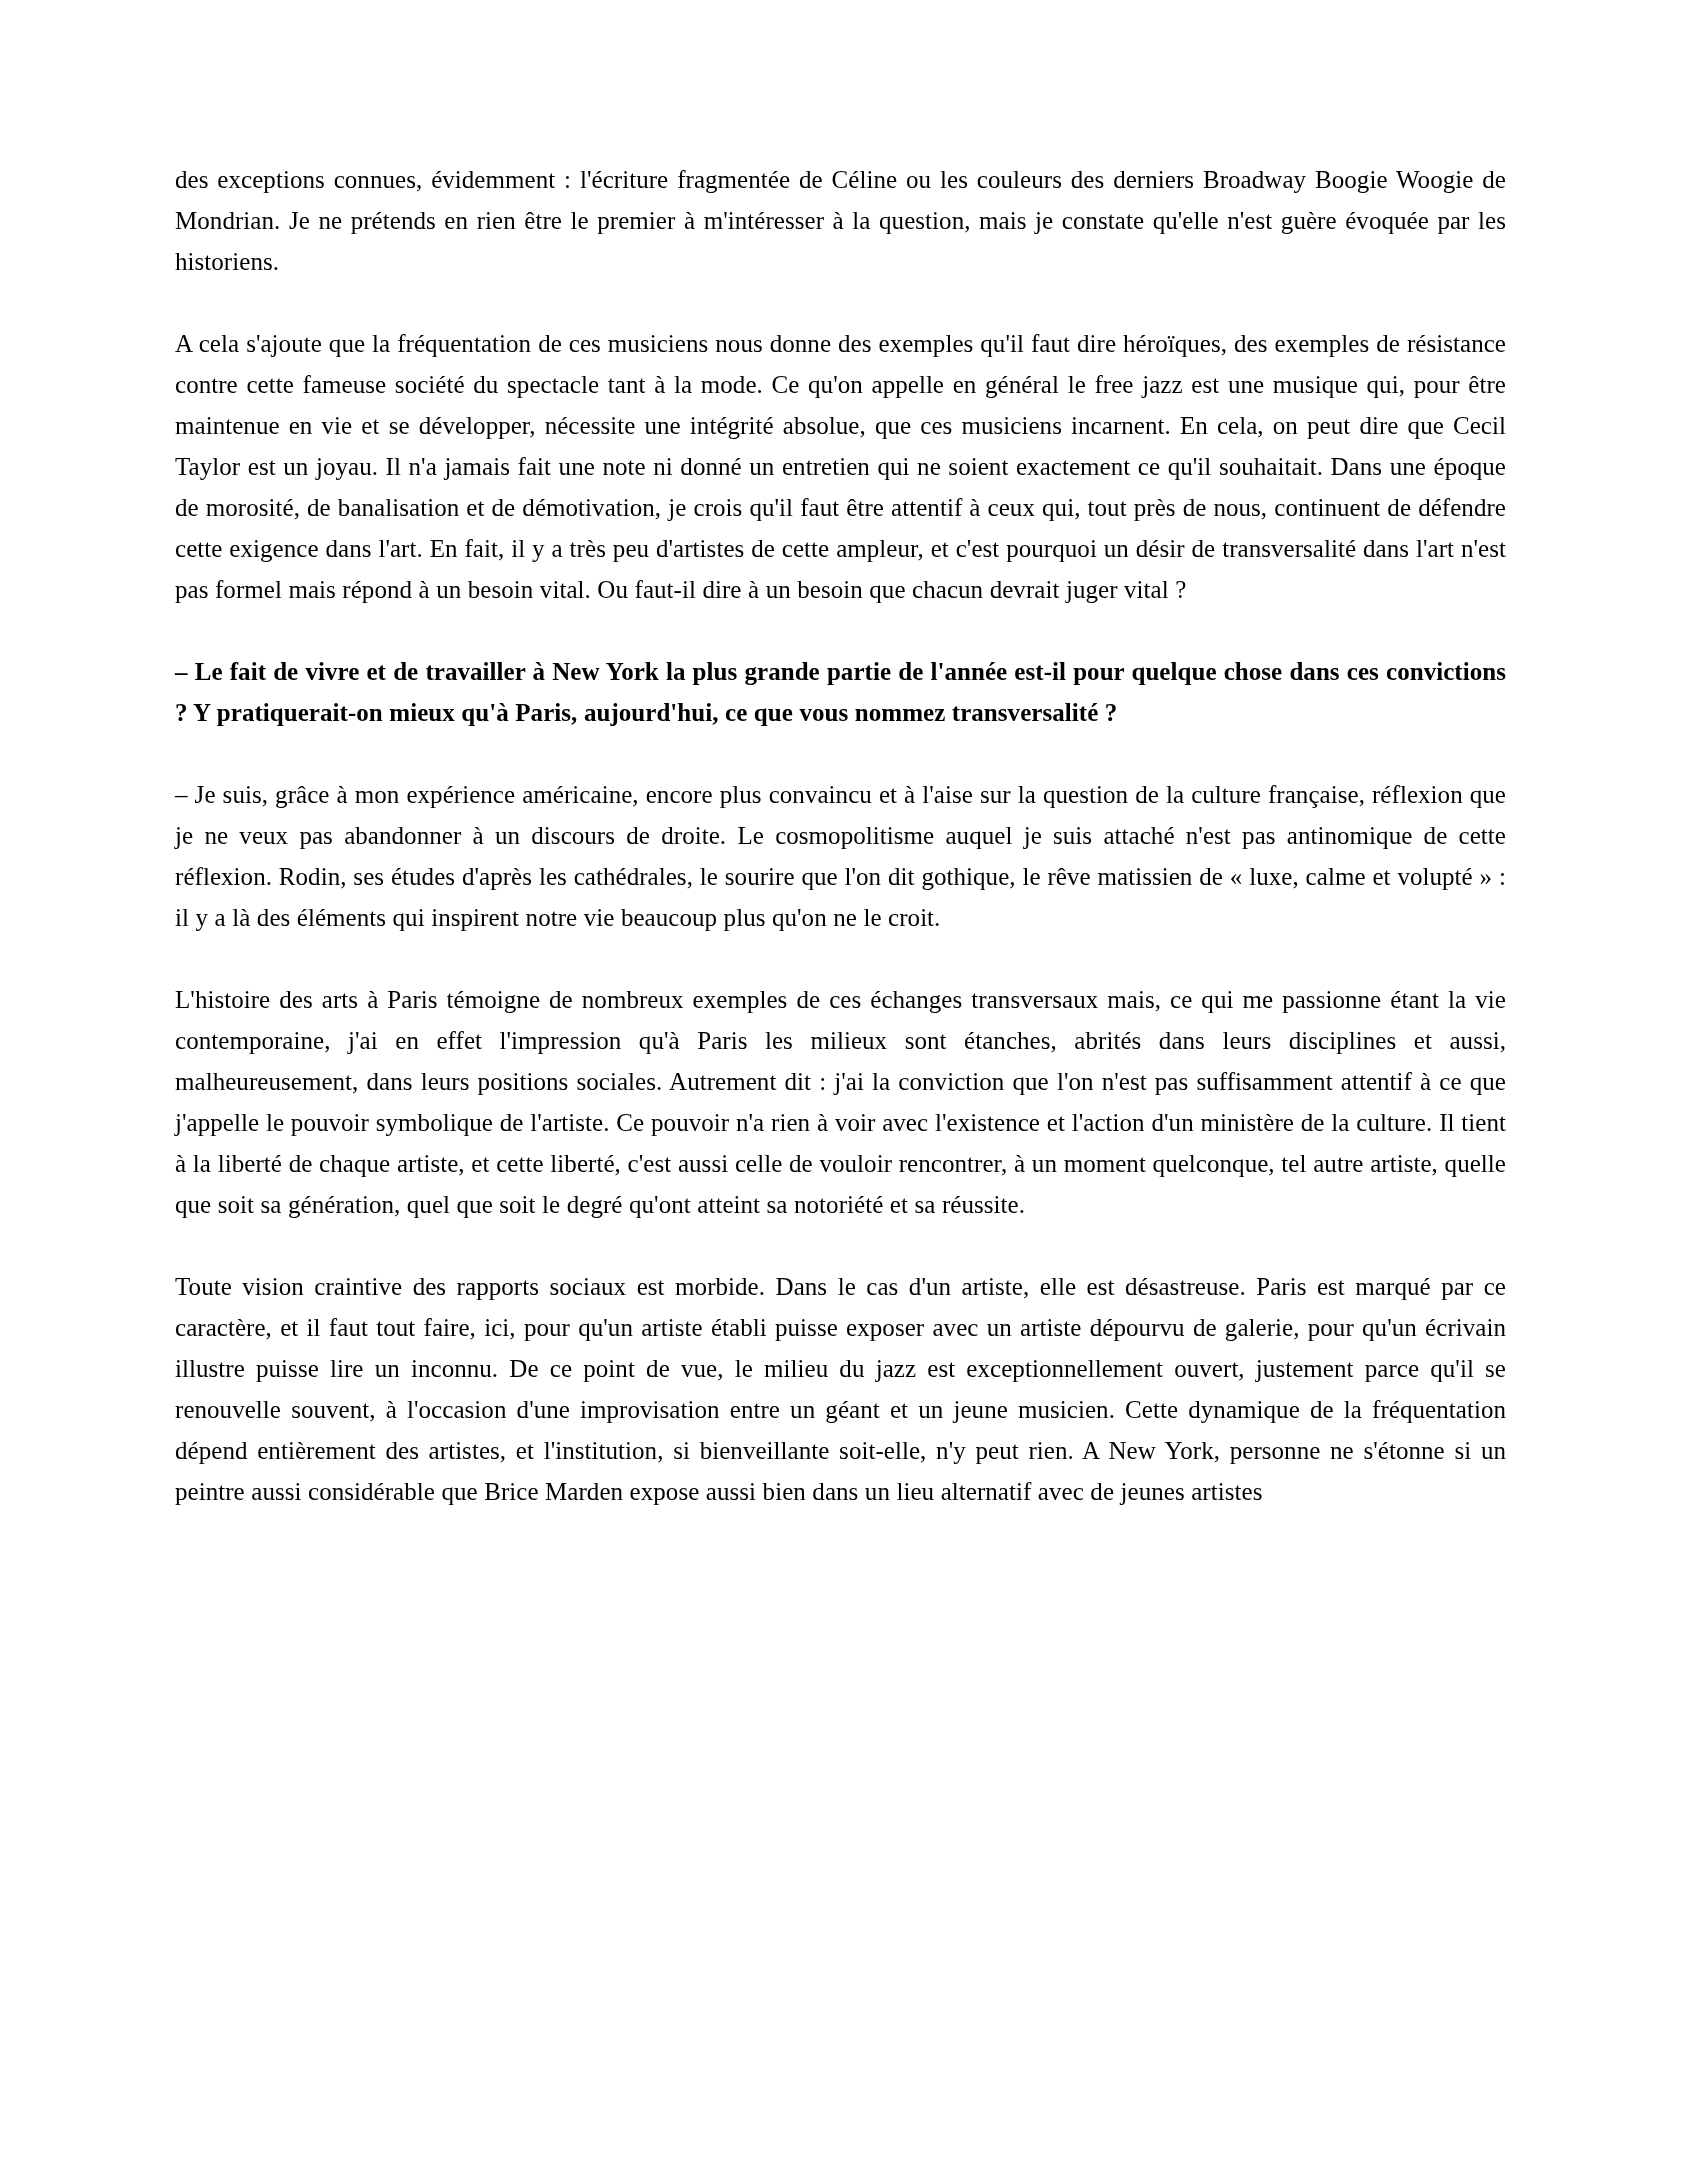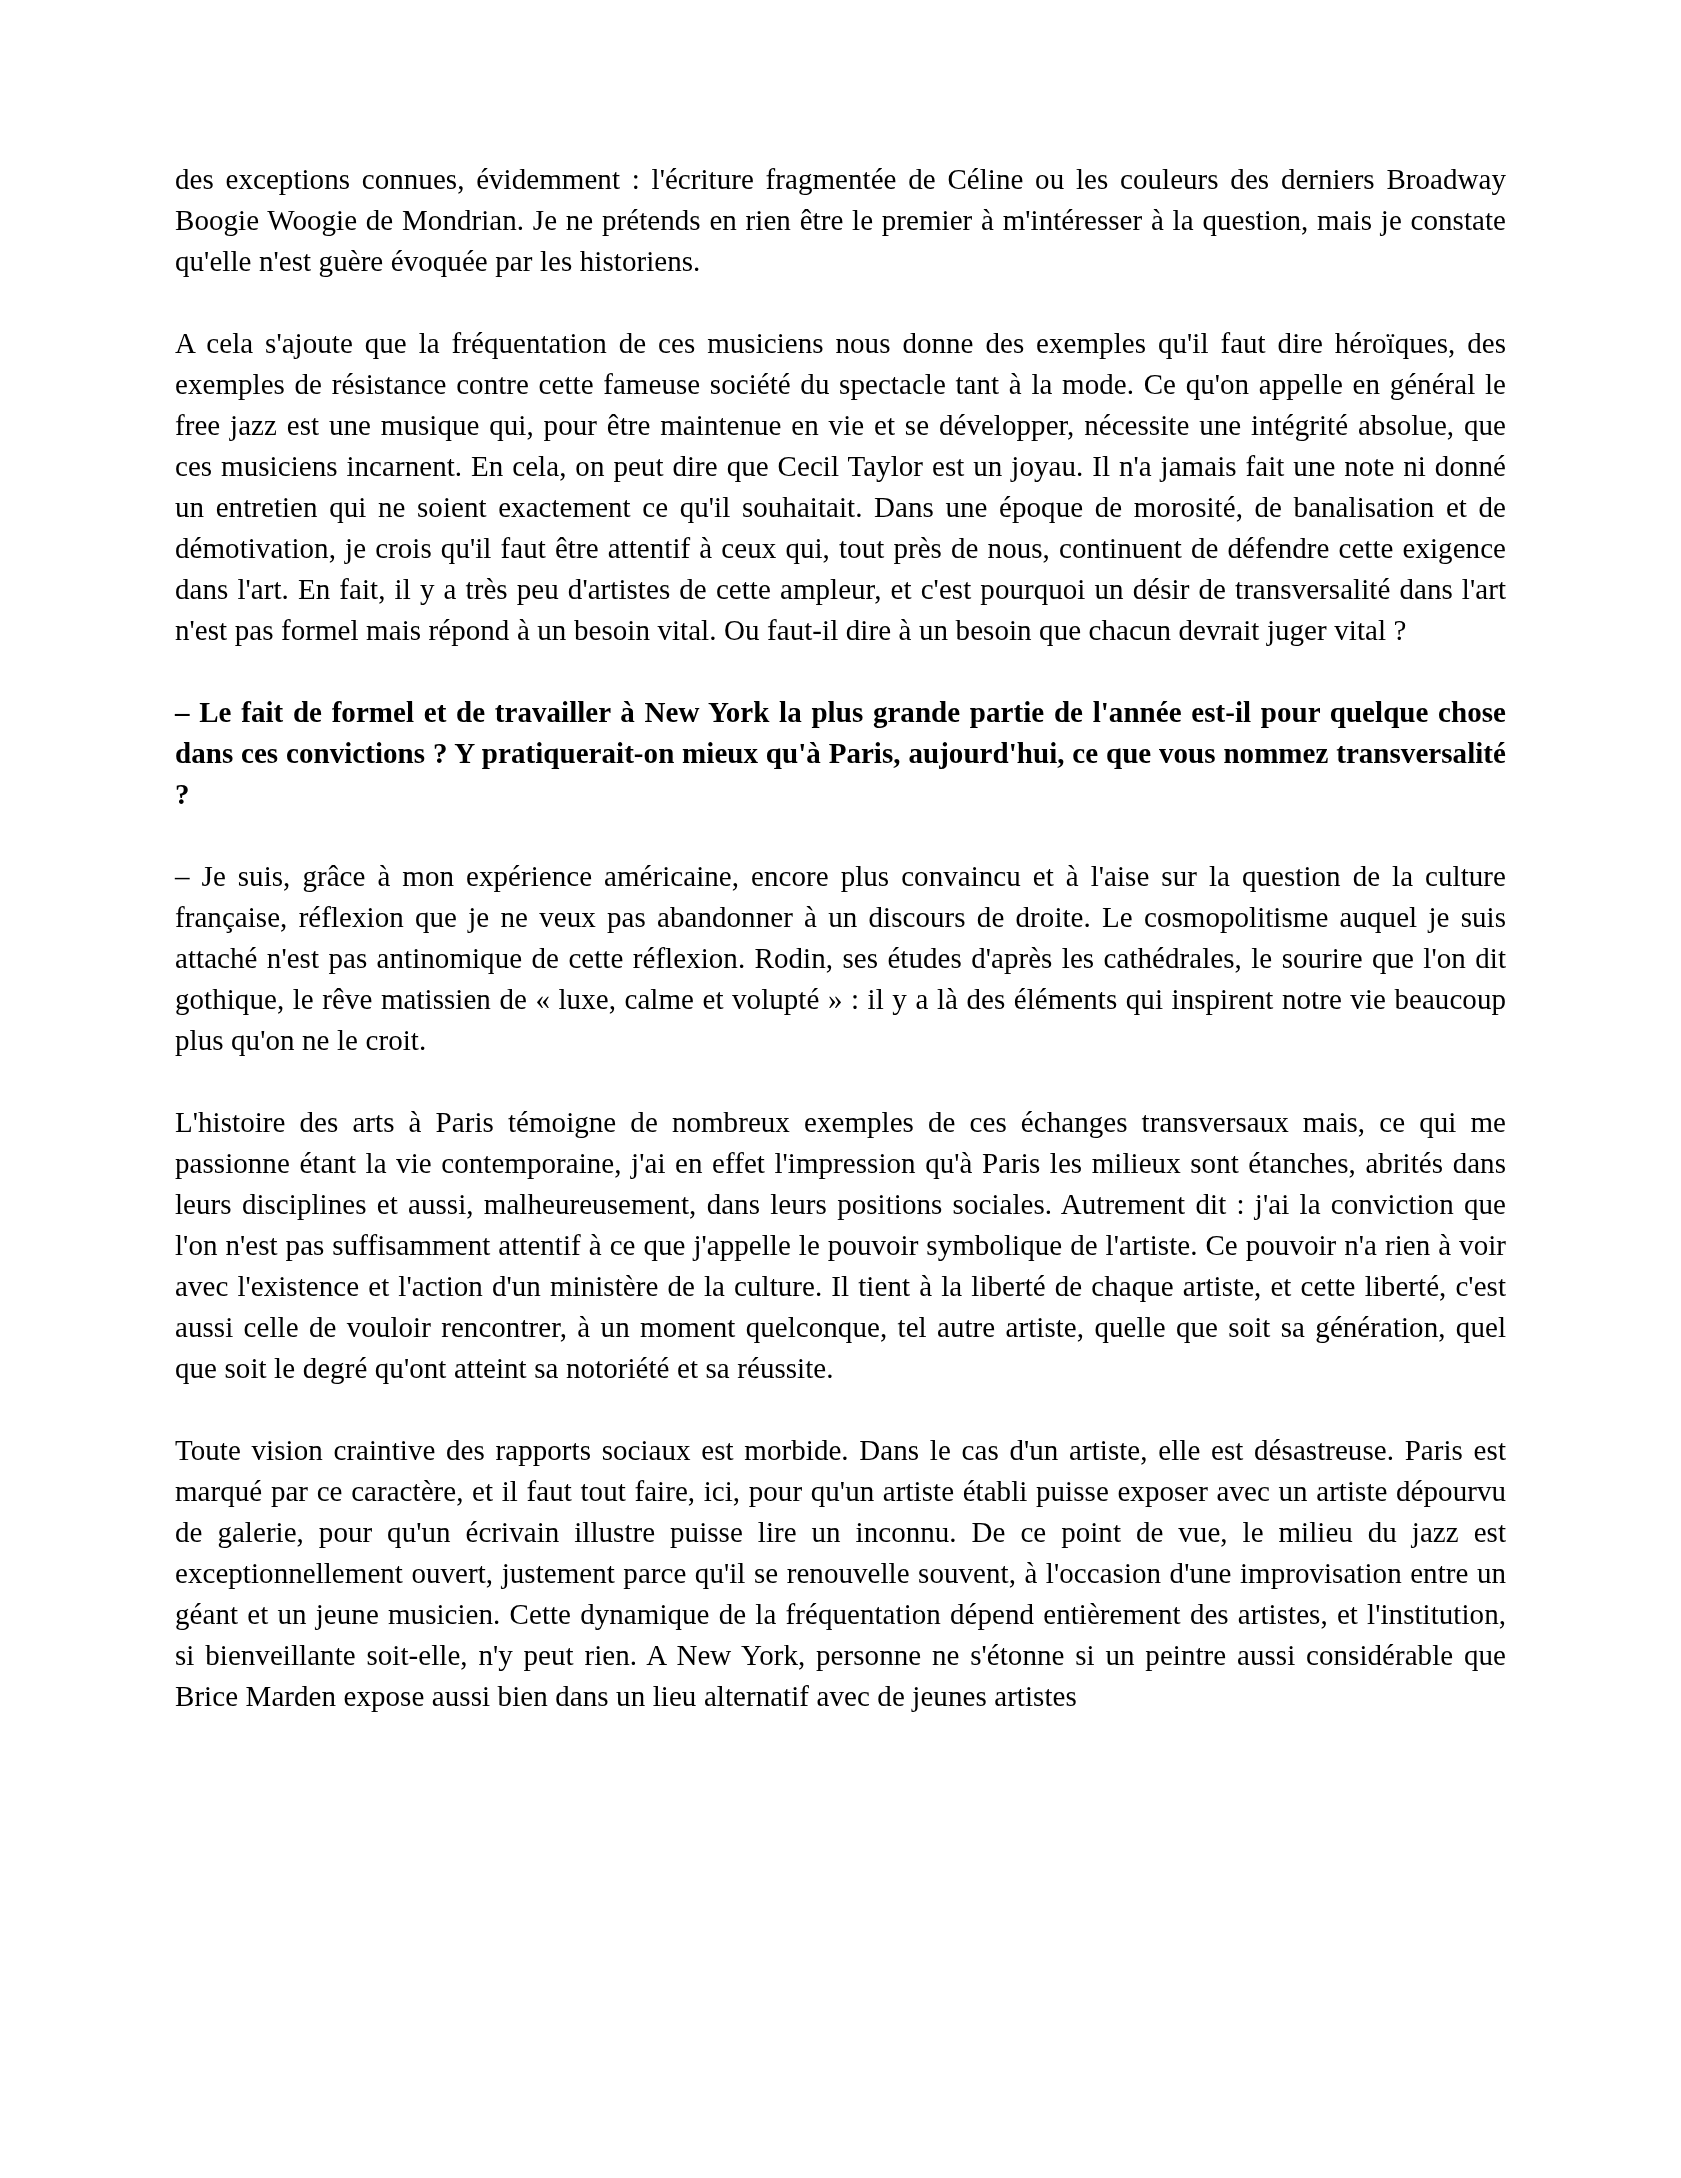--- a/index.html
+++ b/index.html
@@ -21,21 +21,21 @@
     box-sizing: border-box;
     overflow: hidden;
   }
   .text-column {
     position: absolute;
     left: 175px;
     top: 159px;
     width: 1331px;
   }
   .para {
-    font-size: 29px;
+    font-size: 25px;
     line-height: 41px;
     text-align: justify;
     text-justify: inter-word;
     margin: 0 0 41px 0;
     letter-spacing: 0.05px;
     word-spacing: 0.2px;
     -webkit-font-smoothing: antialiased;
   }
   .para:last-child {
     margin-bottom: 8px;
@@ -51,21 +51,21 @@
 </head>
 <body>
 
 <div class="page">
   <div class="text-column">
 
     <p class="para">des exceptions connues, évidemment : l'écriture fragmentée de Céline ou les couleurs des derniers Broadway Boogie Woogie de Mondrian. Je ne prétends en rien être le premier à m'intéresser à la question, mais je constate qu'elle n'est guère évoquée par les historiens.</p>
 
     <p class="para">A cela s'ajoute que la fréquentation de ces musiciens nous donne des exemples qu'il faut dire héroïques, des exemples de résistance contre cette fameuse société du spectacle tant à la mode. Ce qu'on appelle en général le free jazz est une musique qui, pour être maintenue en vie et se développer, nécessite une intégrité absolue, que ces musiciens incarnent. En cela, on peut dire que Cecil Taylor est un joyau. Il n'a jamais fait une note ni donné un entretien qui ne soient exactement ce qu'il souhaitait. Dans une époque de morosité, de banalisation et de démotivation, je crois qu'il faut être attentif à ceux qui, tout près de nous, continuent de défendre cette exigence dans l'art. En fait, il y a très peu d'artistes de cette ampleur, et c'est pourquoi un désir de transversalité dans l'art n'est pas formel mais répond à un besoin vital. Ou faut-il dire à un besoin que chacun devrait juger vital ?</p>
 
-    <p class="para bold">– Le fait de formel et de travailler à New York la plus grande partie de l'année est-il pour quelque chose dans ces convictions ? Y pratiquerait-on mieux qu'à Paris, aujourd'hui, ce que vous nommez transversalité ?</p>
+    <p class="para bold">– Le fait de vivre et de travailler à New York la plus grande partie de l'année est-il pour quelque chose dans ces convictions ? Y pratiquerait-on mieux qu'à Paris, aujourd'hui, ce que vous nommez transversalité ?</p>
 
     <p class="para">– Je suis, grâce à mon expérience américaine, encore plus convaincu et à l'aise sur la question de la culture française, réflexion que je ne veux pas abandonner à un discours de droite. Le cosmopolitisme auquel je suis attaché n'est pas antinomique de cette réflexion. Rodin, ses études d'après les cathédrales, le sourire que l'on dit gothique, le rêve matissien de « luxe, calme et volupté » : il y a là des éléments qui inspirent notre vie beaucoup plus qu'on ne le croit.</p>
 
     <p class="para">L'histoire des arts à Paris témoigne de nombreux exemples de ces échanges transversaux mais, ce qui me passionne étant la vie contemporaine, j'ai en effet l'impression qu'à Paris les milieux sont étanches, abrités dans leurs disciplines et aussi, malheureusement, dans leurs positions sociales. Autrement dit : j'ai la conviction que l'on n'est pas suffisamment attentif à ce que j'appelle le pouvoir symbolique de l'artiste. Ce pouvoir n'a rien à voir avec l'existence et l'action d'un ministère de la culture. Il tient à la liberté de chaque artiste, et cette liberté, c'est aussi celle de vouloir rencontrer, à un moment quelconque, tel autre artiste, quelle que soit sa génération, quel que soit le degré qu'ont atteint sa notoriété et sa réussite.</p>
 
     <p class="para">Toute vision craintive des rapports sociaux est morbide. Dans le cas d'un artiste, elle est désastreuse. Paris est marqué par ce caractère, et il faut tout faire, ici, pour qu'un artiste établi puisse exposer avec un artiste dépourvu de galerie, pour qu'un écrivain illustre puisse lire un inconnu. De ce point de vue, le milieu du jazz est exceptionnellement ouvert, justement parce qu'il se renouvelle souvent, à l'occasion d'une improvisation entre un géant et un jeune musicien. Cette dynamique de la fréquentation dépend entièrement des artistes, et l'institution, si bienveillante soit-elle, n'y peut rien. A New York, personne ne s'étonne si un peintre aussi considérable que Brice Marden expose aussi bien dans un lieu alternatif avec de jeunes artistes</p>
 
   </div>
 </div>
 

